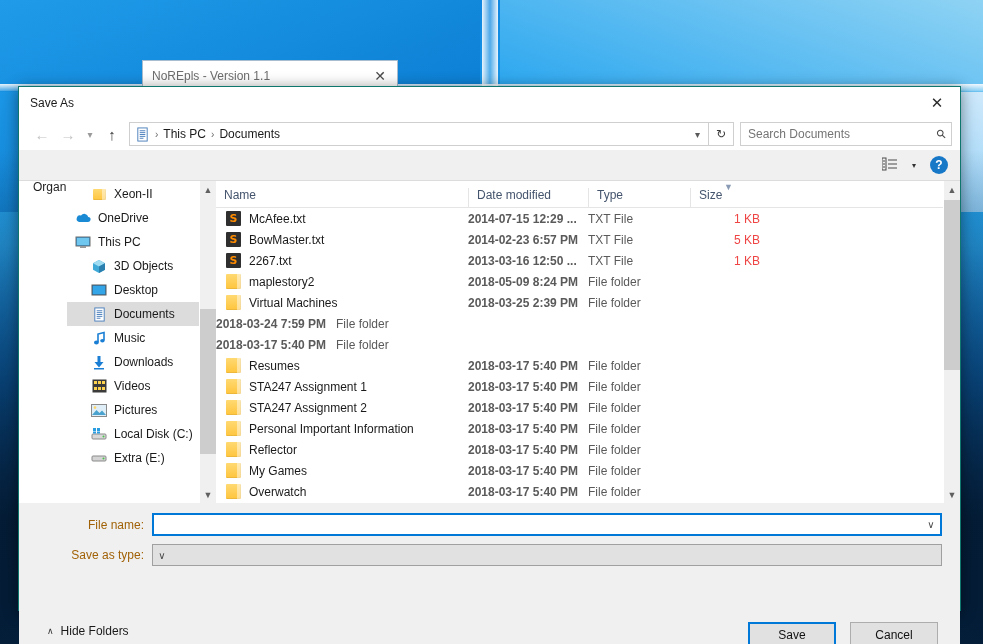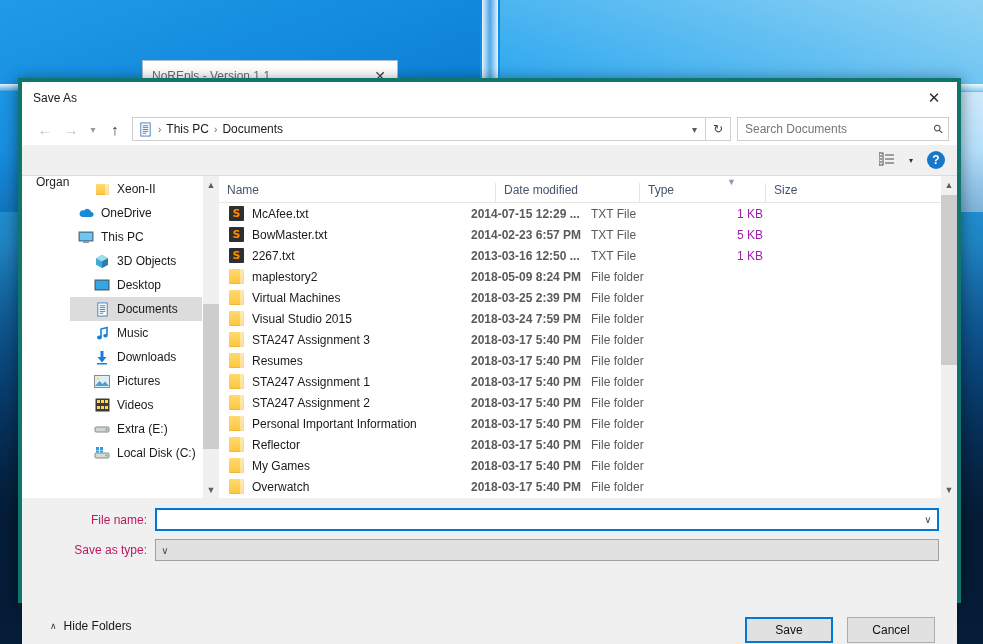--- a/index.html
+++ b/index.html
@@ -22,22 +22,22 @@
   #veil{position:absolute;left:0;top:150px;width:983px;height:494px;background:linear-gradient(180deg,rgba(8,60,110,0) 0%,rgba(7,45,85,.55) 35%,rgba(4,26,50,.95) 75%,#041d38 100%);}
 
   
   #noreps{position:absolute;left:142px;top:60px;width:256px;height:52px;background:#fff;border:1px solid #a9bdd0;box-sizing:border-box;}
   #noreps .tbar{height:30px;display:flex;align-items:center;justify-content:space-between;padding:0 0 0 9px;}
   #noreps .ttl{font-size:12px;color:#6d6d6d;}
   #noreps .xbtn{width:34px;height:28px;display:flex;align-items:center;justify-content:center;color:#4a4a4a;font-size:14px;}
   #noreps .menubar{display:flex;gap:16px;padding:0 12px;font-size:12px;color:#111;}
 
   
-  #dlg{position:absolute;left:18px;top:78px;width:943px;height:525px;background:#f0f0f0;
-       border:4px solid #0f766e;box-sizing:border-box;box-shadow:0 2px 14px rgba(0,0,0,.45);}
+  #dlg{position:absolute;left:18px;top:86px;width:943px;height:525px;background:#f0f0f0;
+       border:1px solid #0f766e;box-sizing:border-box;box-shadow:0 2px 14px rgba(0,0,0,.45);}
   #titlebar{height:31px;background:#fff;display:flex;align-items:center;justify-content:space-between;}
   #titlebar .t{font-size:12px;color:#1a1a1a;padding-left:11px;}
   #dlg-close{width:46px;height:30px;display:flex;align-items:center;justify-content:center;font-size:15px;color:#2b2b2b;}
 
   
   #navbar{height:32px;background:#fff;display:flex;align-items:center;padding:0 8px 0 10px;gap:0;}
   .navbtn{width:26px;height:26px;display:flex;align-items:center;justify-content:center;font-size:15px;}
   .navbtn.dis{color:#c3c3c3;}
   .navbtn.en{color:#3b3b3b;}
   .navbtn.small{width:18px;font-size:10px;color:#9a9a9a;}
@@ -66,39 +66,39 @@
   .sbitem.sel{background:#dcdcdc;}
   .sbitem.ind{padding-left:24px;}
   .sbicon{width:16px;height:16px;flex:none;display:flex;align-items:center;justify-content:center;}
 
   .vsb{width:16px;background:#fff;border-left:1px solid #fff;position:relative;flex:none;}
   .vsb .arw{height:17px;display:flex;align-items:center;justify-content:center;font-size:9px;color:#606060;background:#f0f0f0;}
   .vsb .trk{position:absolute;left:0;right:0;top:17px;bottom:17px;background:#f0f0f0;}
   .vsb .thm{position:absolute;left:0;right:0;background:#cdcdcd;}
 
   #filepane{flex:1;position:relative;background:#fff;overflow:hidden;}
-  #colhdr{height:26px;display:flex;align-items:flex-end;border-bottom:1px solid #e5e5e5;background:#fff;position:relative;gap:24px;}
+  #colhdr{height:26px;display:flex;align-items:flex-end;border-bottom:1px solid #e5e5e5;background:#fff;position:relative;}
   .col{font-size:12px;color:#44546d;padding:0 0 5px 8px;border-left:1px solid #e5e5e5;box-sizing:border-box;height:19px;}
   .col:first-child{border-left:none;}
   #sortmark{position:absolute;left:508px;top:1px;font-size:9px;color:#8a9bb5;}
   .row{height:21px;display:flex;align-items:center;font-size:12px;color:#1a1a1a;}
   .cname{width:252px;display:flex;align-items:center;gap:8px;padding-left:10px;box-sizing:border-box;white-space:nowrap;overflow:hidden;}
   .cdate{width:120px;color:#5a5a5a;font-weight:bold;}
   .ctype{width:102px;color:#5a5a5a;}
-  .csize{width:70px;color:#a21caf;text-align:right;}
+  .csize{width:70px;color:#ef4444;text-align:right;}
   .ficon{width:15px;height:15px;flex:none;}
   .folder{background:linear-gradient(180deg,#ffd972,#ffc53d);border-radius:1px;position:relative;box-shadow:inset -1px -1px 0 rgba(0,0,0,.07);}
   .folder:after{content:"";position:absolute;right:0;top:0;width:4px;height:15px;background:rgba(255,255,255,.45);}
   .txtico{background:#2f2f2f;border-radius:1px;color:#ff8c00;font-size:11px;font-weight:bold;
           display:flex;align-items:center;justify-content:center;line-height:1;font-family:"DejaVu Sans",sans-serif;}
 
   
   #form{background:#f0f0f0;padding:10px 0 0 0;height:163px;box-sizing:border-box;position:relative;}
   .frow{display:flex;align-items:center;margin-bottom:8px;}
-  .flabel{width:125px;text-align:right;font-size:12px;color:#be185d;padding-right:8px;}
+  .flabel{width:125px;text-align:right;font-size:12px;color:#a16207;padding-right:8px;}
   #fname{flex:1;margin-right:18px;height:23px;border:2px solid #0078d7;background:#fff;display:flex;align-items:center;box-sizing:border-box;}
   #fname input{flex:1;border:none;outline:none;font-size:12px;padding:0 5px;font-family:inherit;background:transparent;}
   #stype{flex:1;margin-right:18px;height:22px;border:1px solid #a0a0a0;background:#e1e1e1;display:flex;align-items:center;box-sizing:border-box;}
   #stype .val{flex:1;font-size:12px;padding:0 5px;color:#1a1a1a;}
   .ddcaret{width:18px;text-align:center;font-size:10px;color:#4a4a4a;}
   #hide{position:absolute;left:28px;bottom:28px;display:flex;align-items:center;gap:7px;font-size:12px;color:#1a1a1a;}
   #hide .chev{font-size:9px;color:#333;}
   #btns{position:absolute;right:22px;bottom:18px;display:flex;gap:14px;}
   .btn{width:88px;height:26px;font-size:12px;display:flex;align-items:center;justify-content:center;box-sizing:border-box;}
   .btn.primary{background:#e1e1e1;border:2px solid #0078d7;color:#111;}
@@ -268,68 +268,68 @@
           <span class="sbicon">
             <svg width="14" height="15" viewBox="0 0 14 15">
               <path d="M5.5 1h3v6h3L7 12.5 2.5 7h3z" fill="#1a7fd4"></path>
               <rect x="2" y="13" width="10" height="1.5" fill="#1a7fd4"></rect>
             </svg>
           </span>
           <span>Downloads</span>
         </div>
         <div class="sbitem ind">
           <span class="sbicon">
-            <svg width="16" height="13" viewBox="0 0 16 13">
-              <rect x="0.5" y="0.5" width="15" height="12" fill="#dfeef7" stroke="#8a8a8a"></rect>
-              <path d="M1 11l4.5-5 3 3 2.5-2.5L15 11z" fill="#4aa3cf"></path>
-              <circle cx="4" cy="3.6" r="1.3" fill="#ffd56a"></circle>
-            </svg>
-          </span>
-          <span>Pictures</span>
-        </div>
-        <div class="sbitem ind">
-          <span class="sbicon">
             <svg width="15" height="14" viewBox="0 0 15 14">
               <rect x="0.5" y="0.5" width="14" height="13" fill="#3b3b3b"></rect>
               <g fill="#ffd34d">
                 <rect x="2" y="2" width="3" height="3"></rect>
                 <rect x="6" y="2" width="3" height="3"></rect>
                 <rect x="10" y="2" width="3" height="3"></rect>
                 <rect x="2" y="8" width="3" height="3"></rect>
                 <rect x="6" y="8" width="3" height="3"></rect>
                 <rect x="10" y="8" width="3" height="3"></rect>
               </g>
             </svg>
           </span>
           <span>Videos</span>
         </div>
         <div class="sbitem ind">
           <span class="sbicon">
-            <svg width="16" height="12" viewBox="0 0 16 12">
-              <rect x="1" y="4" width="14" height="5" rx="1" fill="#d4d4d4" stroke="#8a8a8a"></rect>
-              <circle cx="12.5" cy="6.5" r="1" fill="#49c24a"></circle>
-            </svg>
-          </span>
-          <span>Extra (E:)</span>
+            <svg width="16" height="13" viewBox="0 0 16 13">
+              <rect x="0.5" y="0.5" width="15" height="12" fill="#dfeef7" stroke="#8a8a8a"></rect>
+              <path d="M1 11l4.5-5 3 3 2.5-2.5L15 11z" fill="#4aa3cf"></path>
+              <circle cx="4" cy="3.6" r="1.3" fill="#ffd56a"></circle>
+            </svg>
+          </span>
+          <span>Pictures</span>
         </div>
         <div class="sbitem ind">
           <span class="sbicon">
             <svg width="16" height="14" viewBox="0 0 16 14">
               <rect x="1" y="7" width="14" height="5" rx="1" fill="#d8d8d8" stroke="#8a8a8a"></rect>
               <circle cx="12.5" cy="9.5" r="1" fill="#49c24a"></circle>
               <g fill="#2a9ce0">
                 <rect x="2" y="1" width="3" height="3"></rect>
                 <rect x="6" y="1" width="3" height="3"></rect>
                 <rect x="2" y="4.5" width="3" height="2"></rect>
                 <rect x="6" y="4.5" width="3" height="2"></rect>
               </g>
             </svg>
           </span>
           <span>Local Disk (C:)</span>
         </div>
+        <div class="sbitem ind">
+          <span class="sbicon">
+            <svg width="16" height="12" viewBox="0 0 16 12">
+              <rect x="1" y="4" width="14" height="5" rx="1" fill="#d4d4d4" stroke="#8a8a8a"></rect>
+              <circle cx="12.5" cy="6.5" r="1" fill="#49c24a"></circle>
+            </svg>
+          </span>
+          <span>Extra (E:)</span>
+        </div>
       </div>
 
     <div class="vsb">
       <div class="arw">▲</div>
       <div class="trk"></div>
       <div class="thm" style="top:128px;height:145px;"></div>
       <div class="arw" style="position:absolute;bottom:0;left:0;right:0;">▼</div>
     </div>
 
     <div id="filepane">
@@ -380,33 +380,25 @@
           <div class="row">
             <span class="cname">
               <span class="ficon folder"></span>
               <span>Virtual Machines</span>
             </span>
             <span class="cdate">2018-03-25 2:39 PM</span>
             <span class="ctype">File folder</span>
             <span class="csize"></span>
           </div>
           <div class="row">
-            <span class="cname">
-              <span class="ficon folder"></span>
-              <span>Visual Studio 2015</span>
-            </span>
             <span class="cdate">2018-03-24 7:59 PM</span>
             <span class="ctype">File folder</span>
             <span class="csize"></span>
           </div>
           <div class="row">
-            <span class="cname">
-              <span class="ficon folder"></span>
-              <span>STA247 Assignment 3</span>
-            </span>
             <span class="cdate">2018-03-17 5:40 PM</span>
             <span class="ctype">File folder</span>
             <span class="csize"></span>
           </div>
           <div class="row">
             <span class="cname">
               <span class="ficon folder"></span>
               <span>Resumes</span>
             </span>
             <span class="cdate">2018-03-17 5:40 PM</span>

